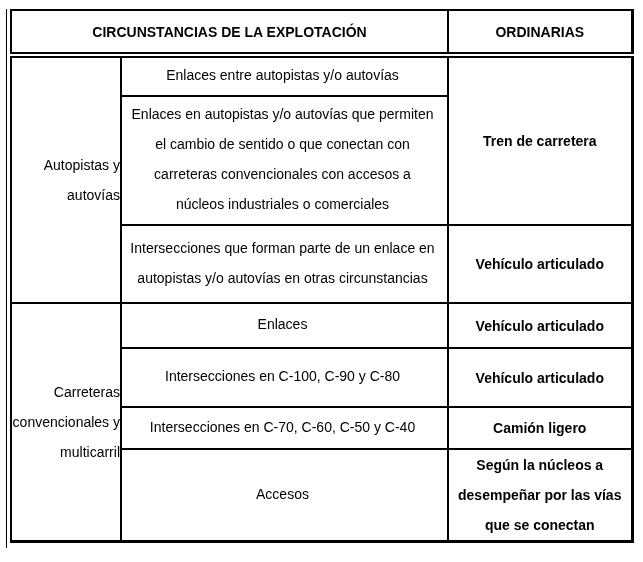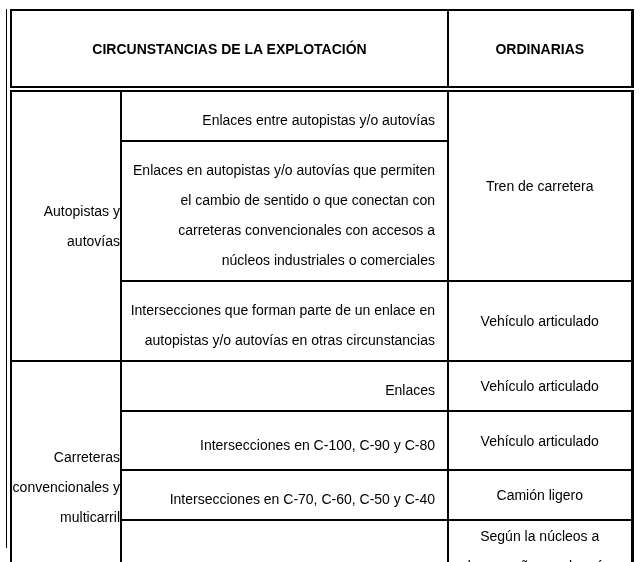--- a/index.html
+++ b/index.html
@@ -38,43 +38,44 @@
     border-bottom: 3px solid #000000;
     background: #ffffff;
   }
   col.c1 { width: 110px; }
   col.c2 { width: 327px; }
   col.c3 { width: 184px; }
   th, td {
     border: 2px solid #000000;
     font-size: 14px;
     vertical-align: middle;
-    padding: 17px;
+    padding: 0;
     background: #ffffff;
   }
   th {
     font-weight: bold;
     text-align: center;
     height: 41px;
     border-bottom: 6px double #000000;
   }
   .c-group {
     text-align: right;
     line-height: 30px;
     padding: 0 0;
   }
   .c-desc {
-    text-align: right;
+    text-align: center;
     line-height: 30px;
-    padding: 13px 12px 5px 8px;
+    padding: 2px 12px 5px 8px;
   }
   .c-ord {
     text-align: center;
     line-height: 30px;
     padding: 0 8px;
+    font-weight: bold;
   }
   tr.h41  { height: 41px; }
   tr.h119 { height: 119px; }
   tr.h95  { height: 78px; }
   tr.h45  { height: 45px; }
   tr.h48  { height: 59px; }
   tr.h43  { height: 42px; }
   tr.h91  { height: 91px; }
 </style>
 </head>

